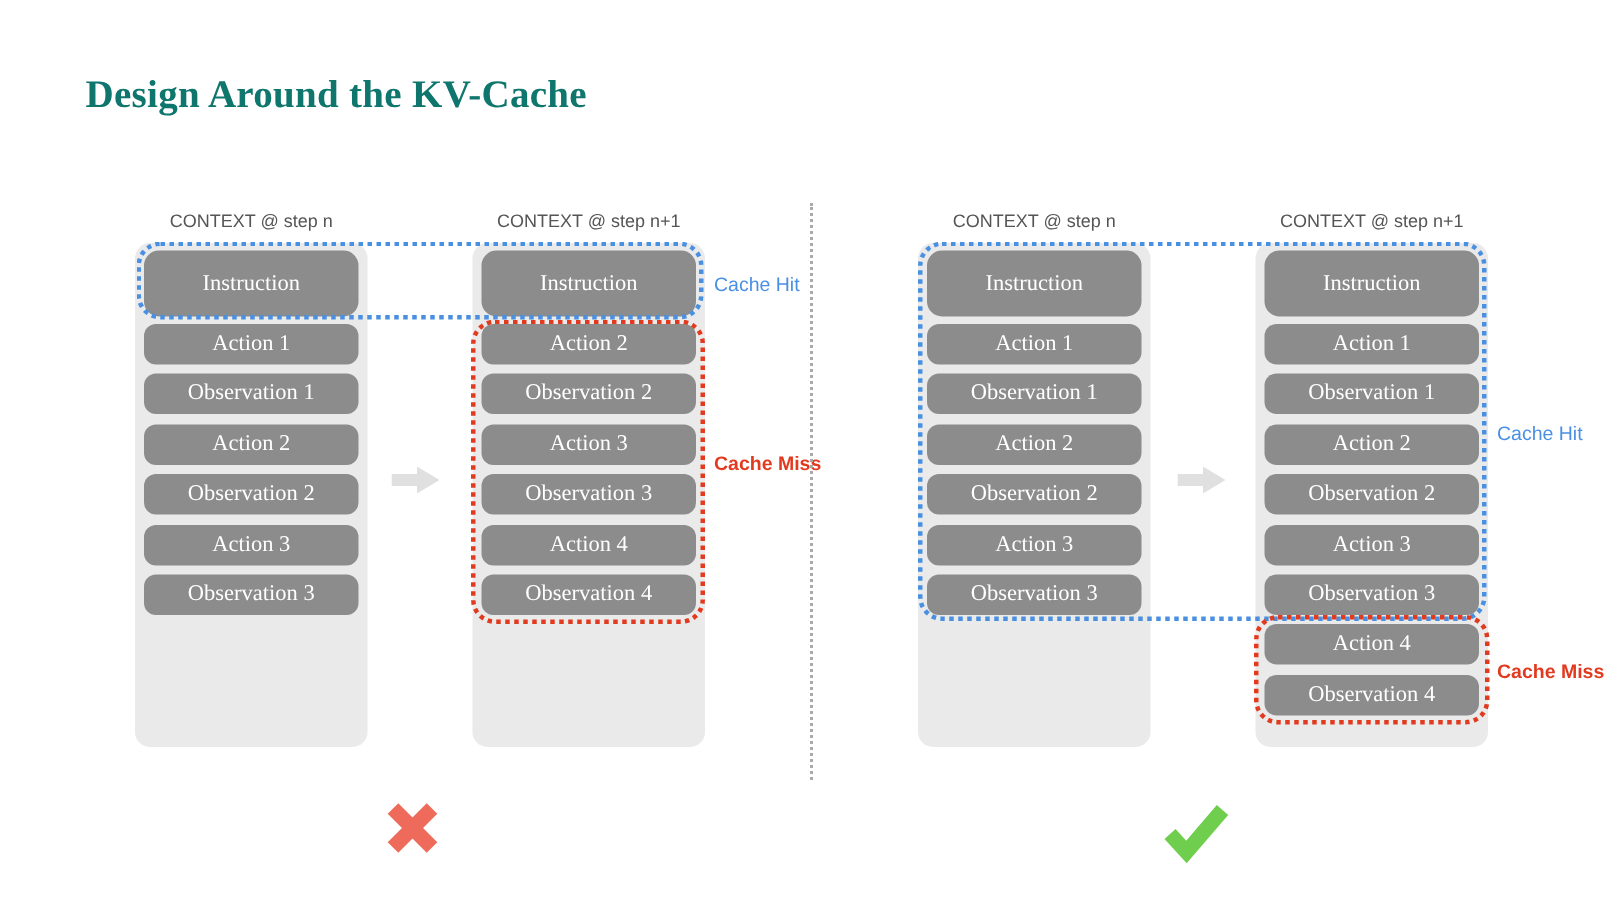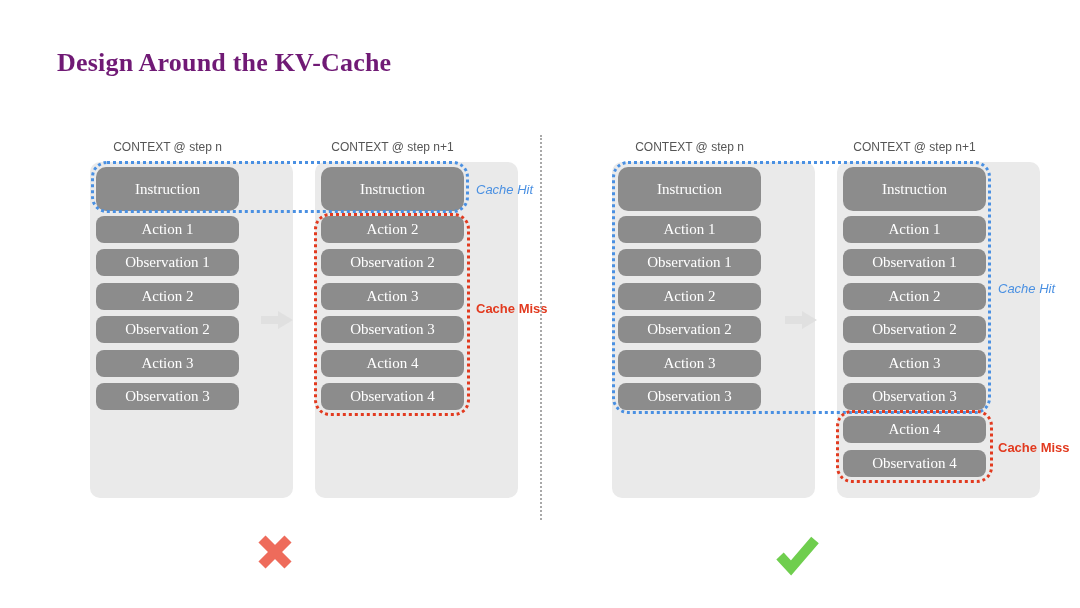--- a/index.html
+++ b/index.html
@@ -11,21 +11,21 @@
     font-family: "Liberation Sans", sans-serif;
     overflow: hidden;
   }
   .title {
     position: absolute;
     left: 57px;
     top: 48px;
     font-family: "Liberation Serif", "DejaVu Serif", serif;
     font-weight: bold;
     font-size: 26px;
-    color: #701a75;
+    color: #0f766e;
     letter-spacing: 0.2px;
   }
   .col-header {
     position: absolute;
     top: 140px;
     width: 155px;
     text-align: center;
     font-size: 12px;
     color: #555555;
     white-space: nowrap;
@@ -35,21 +35,20 @@
   #header-r1 { left: 612px; }
   #header-r2 { left: 837px; }
 
   .col {
     position: absolute;
     top: 162px;
     width: 155px;
     height: 336px;
     background: var(--container, #eaeaea);
     border-radius: 10px;
-    padding-left: 48px;
   }
   #col-l1 { left: 90px; }
   #col-l2 { left: 315px; }
   #col-r1 { left: 612px; }
   #col-r2 { left: 837px; }
 
   .box {
     position: absolute;
     left: 6px;
     width: 143px;
@@ -78,21 +77,21 @@
   #hit-l  { left: 91px;  top: 161px; width: 378px; height: 52px; }
   #miss-l { left: 314px; top: 213px; width: 156px; height: 203px; }
   #hit-r  { left: 612px; top: 161px; width: 379px; height: 253px; }
   #miss-r { left: 836px; top: 410px; width: 157px; height: 73px; }
 
   .hit-label, .miss-label {
     position: absolute;
     font-size: 13px;
     white-space: nowrap;
   }
-  .hit-label  { color: var(--cache-hit, #4a90e2); font-style: italic; }
+  .hit-label  { color: var(--cache-hit, #4a90e2); }
   .miss-label { color: var(--cache-miss, #e23a1f); font-weight: bold; }
   #hitlabel-l  { left: 476px; top: 182px; }
   #misslabel-l { left: 476px; top: 301px; }
   #hitlabel-r  { left: 998px; top: 281px; }
   #misslabel-r { left: 998px; top: 440px; }
 
   .divider {
     position: absolute;
     left: 540px;
     top: 135px;

